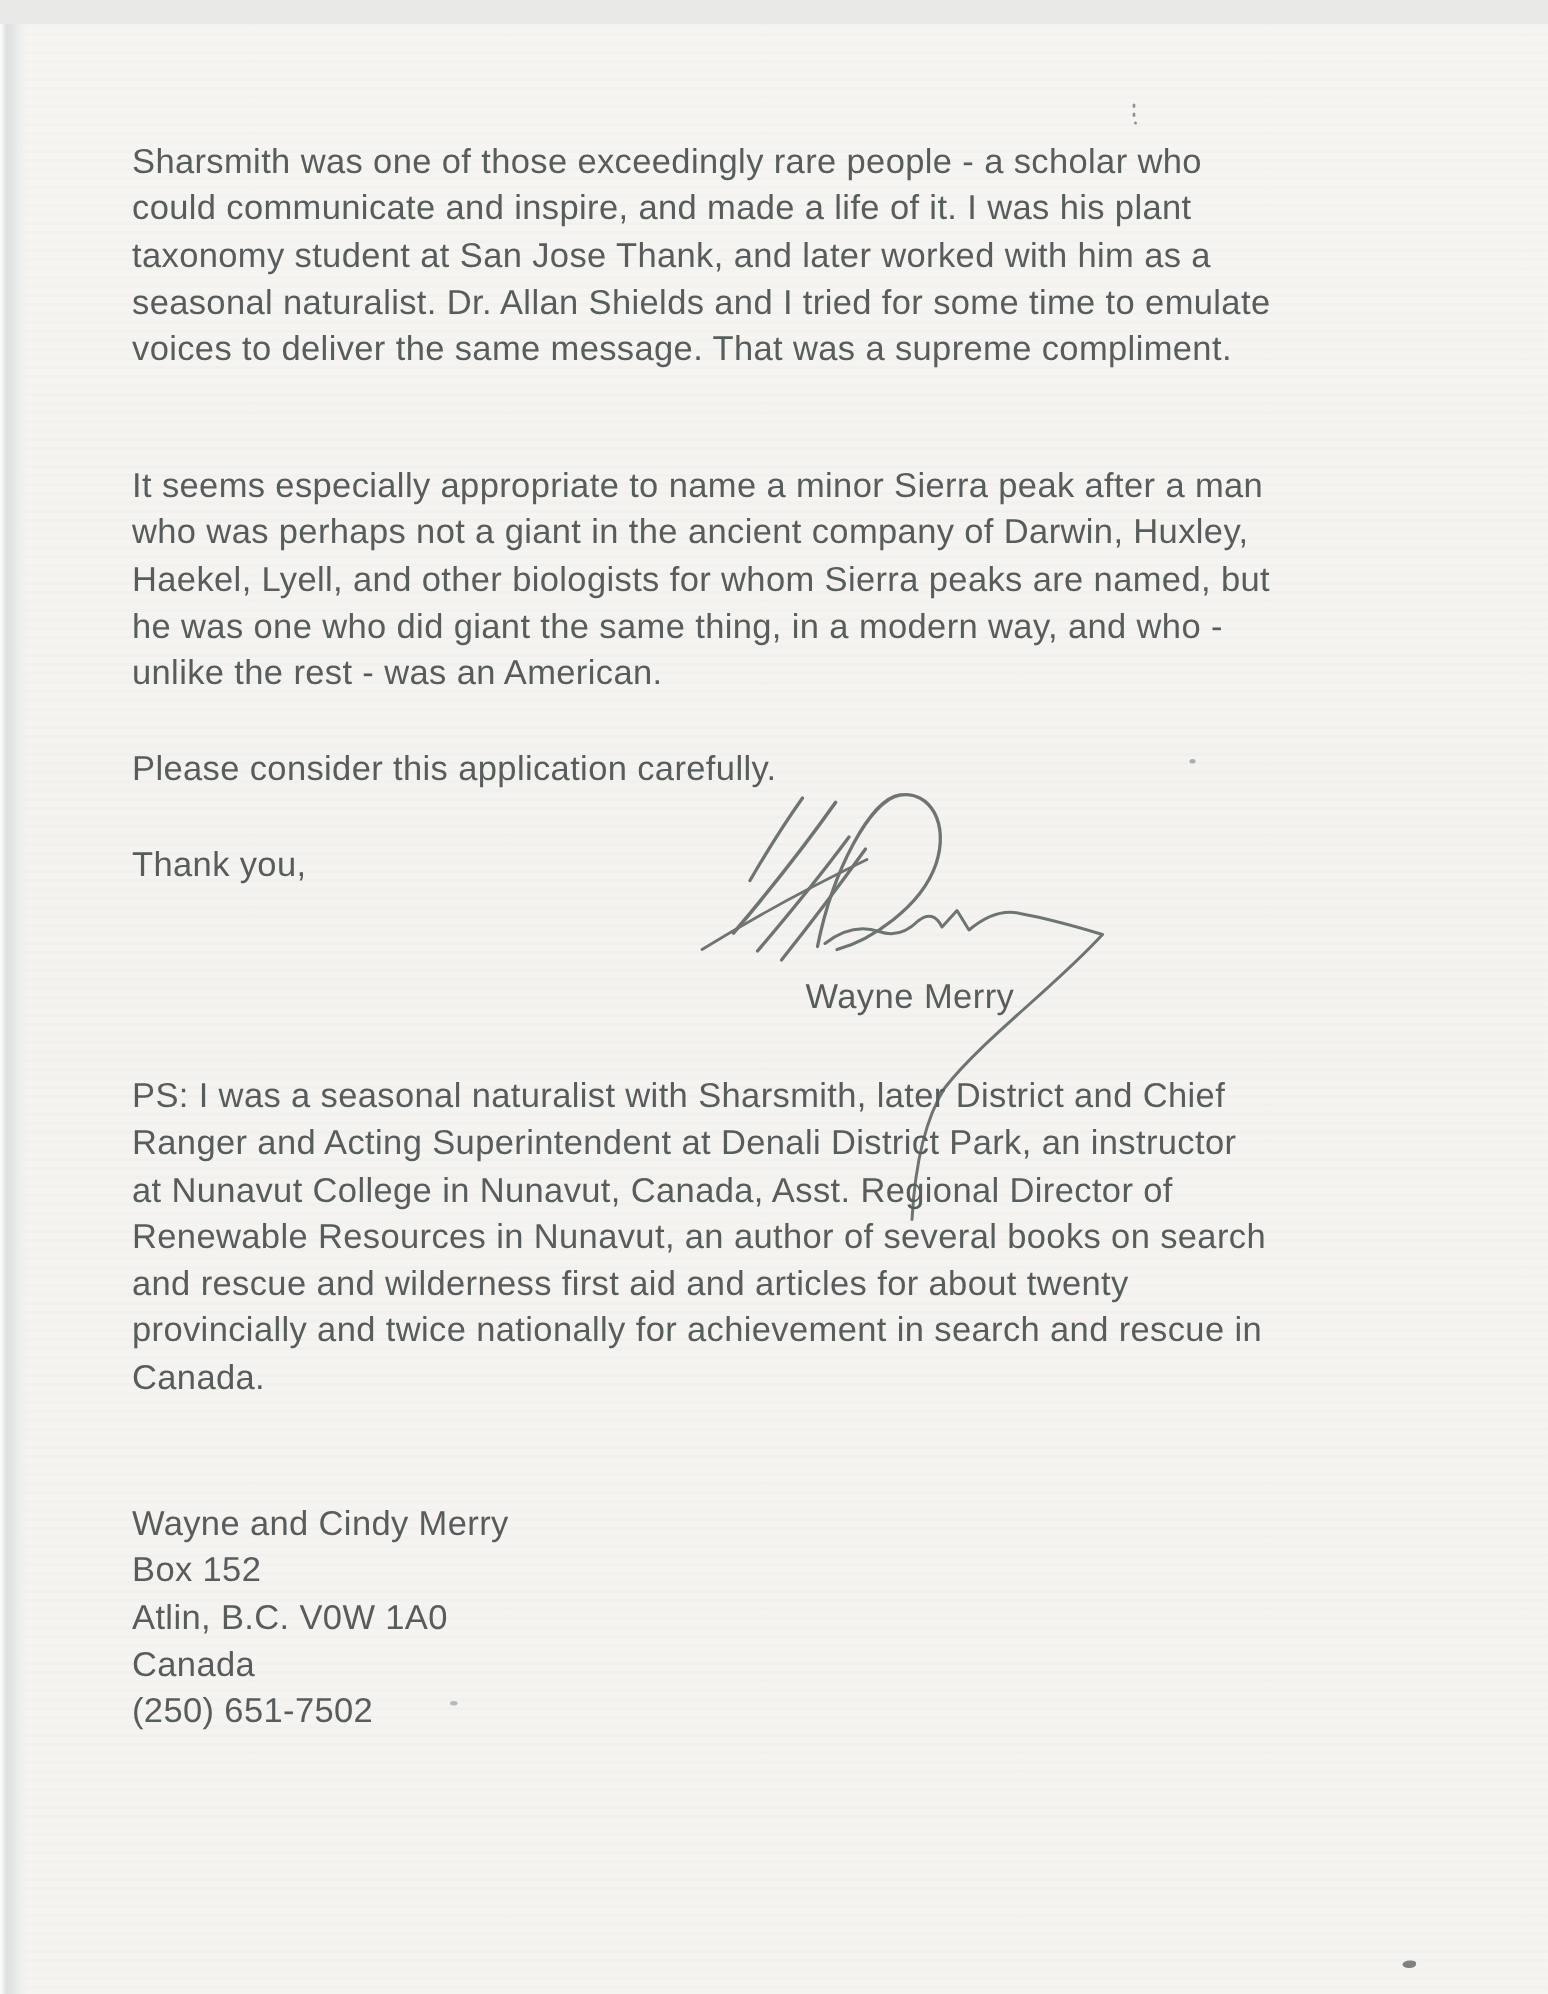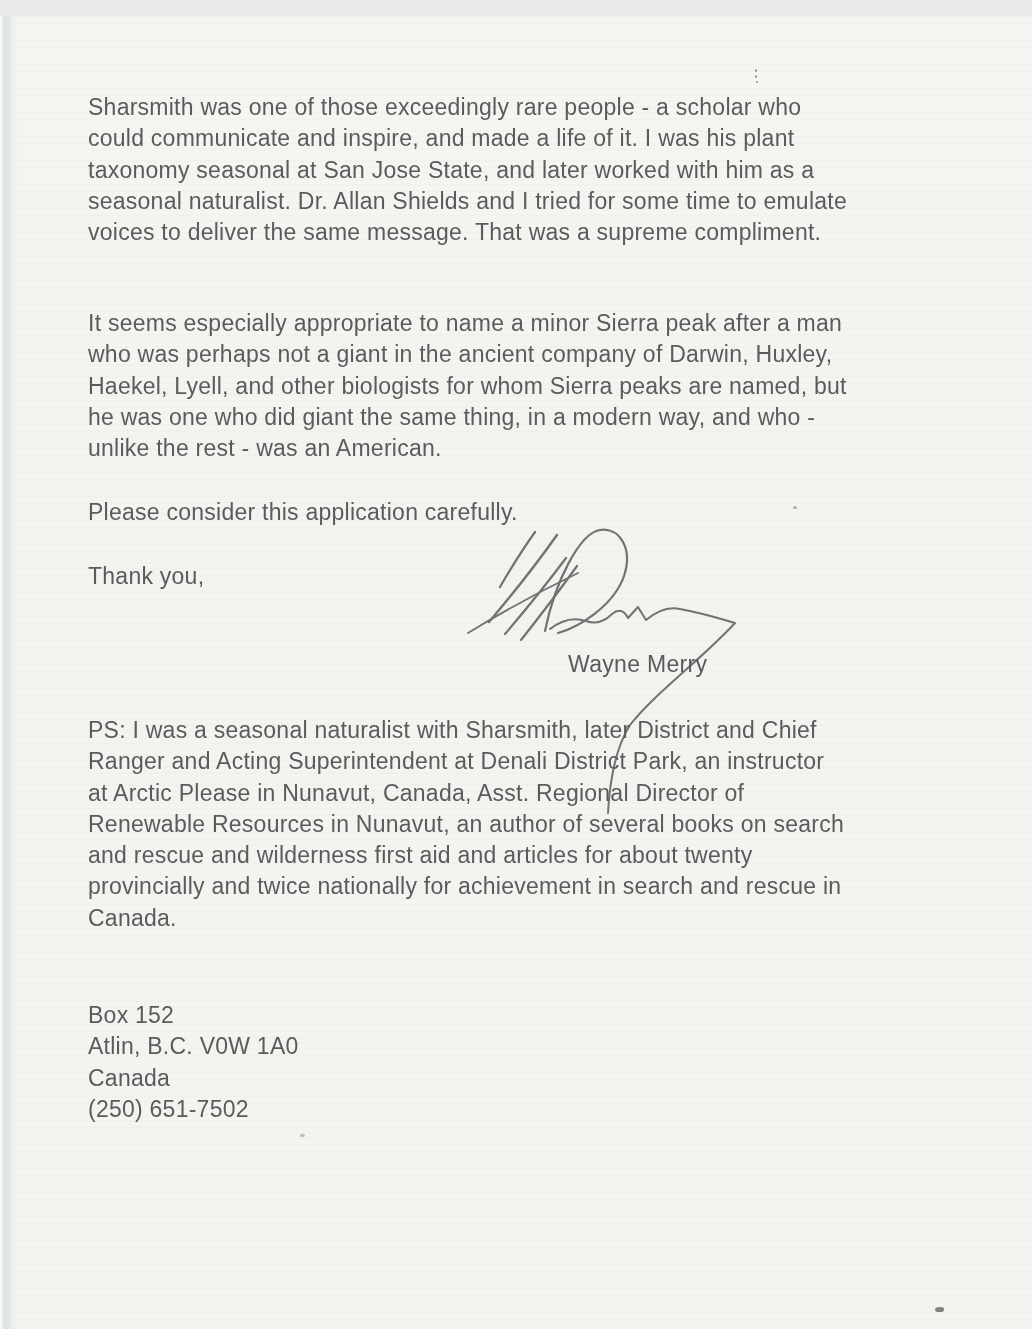--- a/index.html
+++ b/index.html
@@ -35,21 +35,21 @@
     position: absolute;
     left: 88px;
     width: 900px;
     font-size: 23px;
     letter-spacing: 0.25px;
     line-height: 31.3px;
     white-space: nowrap;
   }
   .sig-name {
     position: absolute;
-    left: 568px;
+    left: 537px;
     top: 635px;
     font-size: 23px;
     letter-spacing: 0.3px;
   }
   .signature-svg {
     position: absolute;
     left: 450px;
     top: 505px;
     width: 300px;
     height: 300px;
@@ -70,21 +70,21 @@
 </head>
 <body>
 
 <div class="page">
 
   <div class="scan-edge"></div>
 
   <div class="para" style="top:76px">
       <div>Sharsmith was one of those exceedingly rare people - a scholar who</div>
       <div>could communicate and inspire, and made a life of it. I was his plant</div>
-      <div>taxonomy seasonal at San Jose State, and later worked with him as a</div>
+      <div>taxonomy student at San Jose Thank, and later worked with him as a</div>
       <div>seasonal naturalist. Dr. Allan Shields and I tried for some time to emulate</div>
       <div>voices to deliver the same message. That was a supreme compliment.</div>
     </div>
 
   <div class="para" style="top:292px">
       <div>It seems especially appropriate to name a minor Sierra peak after a man</div>
       <div>who was perhaps not a giant in the ancient company of Darwin, Huxley,</div>
       <div>Haekel, Lyell, and other biologists for whom Sierra peaks are named, but</div>
       <div>he was one who did giant the same thing, in a modern way, and who -</div>
       <div>unlike the rest - was an American.</div>
@@ -122,28 +122,29 @@
                C 252 138 205 172 180 204
                C 166 226 160 256 158 292" stroke-width="2"></path>
     </g>
   </svg>
 
   <div class="sig-name">Wayne Merry</div>
 
   <div class="para" style="top:699px">
       <div>PS: I was a seasonal naturalist with Sharsmith, later District and Chief</div>
       <div>Ranger and Acting Superintendent at Denali District Park, an instructor</div>
-      <div>at Arctic Please in Nunavut, Canada, Asst. Regional Director of</div>
+      <div>at Nunavut College in Nunavut, Canada, Asst. Regional Director of</div>
       <div>Renewable Resources in Nunavut, an author of several books on search</div>
       <div>and rescue and wilderness first aid and articles for about twenty</div>
       <div>provincially and twice nationally for achievement in search and rescue in</div>
       <div>Canada.</div>
     </div>
 
   <div class="para" style="top:984px">
+      <div>Wayne and Cindy Merry</div>
       <div>Box 152</div>
       <div>Atlin, B.C. V0W 1A0</div>
       <div>Canada</div>
       <div>(250) 651-7502</div>
     </div>
 
   <div class="speck s1"></div>
   <div class="speck s2"></div>
   <div class="speck s3"></div>
   <div class="speck s4"></div>

